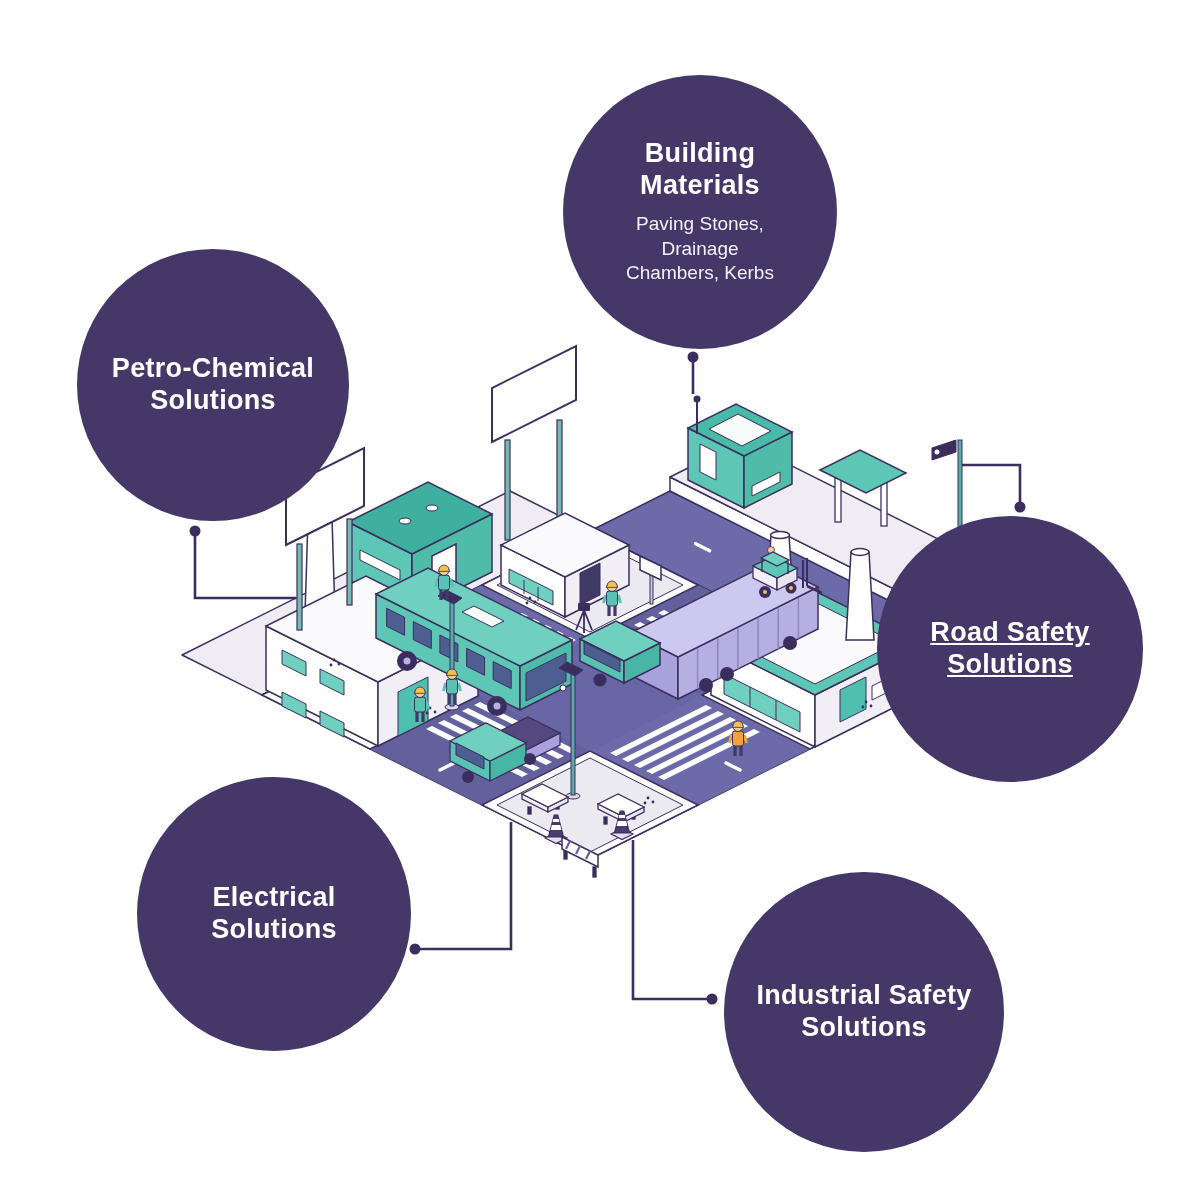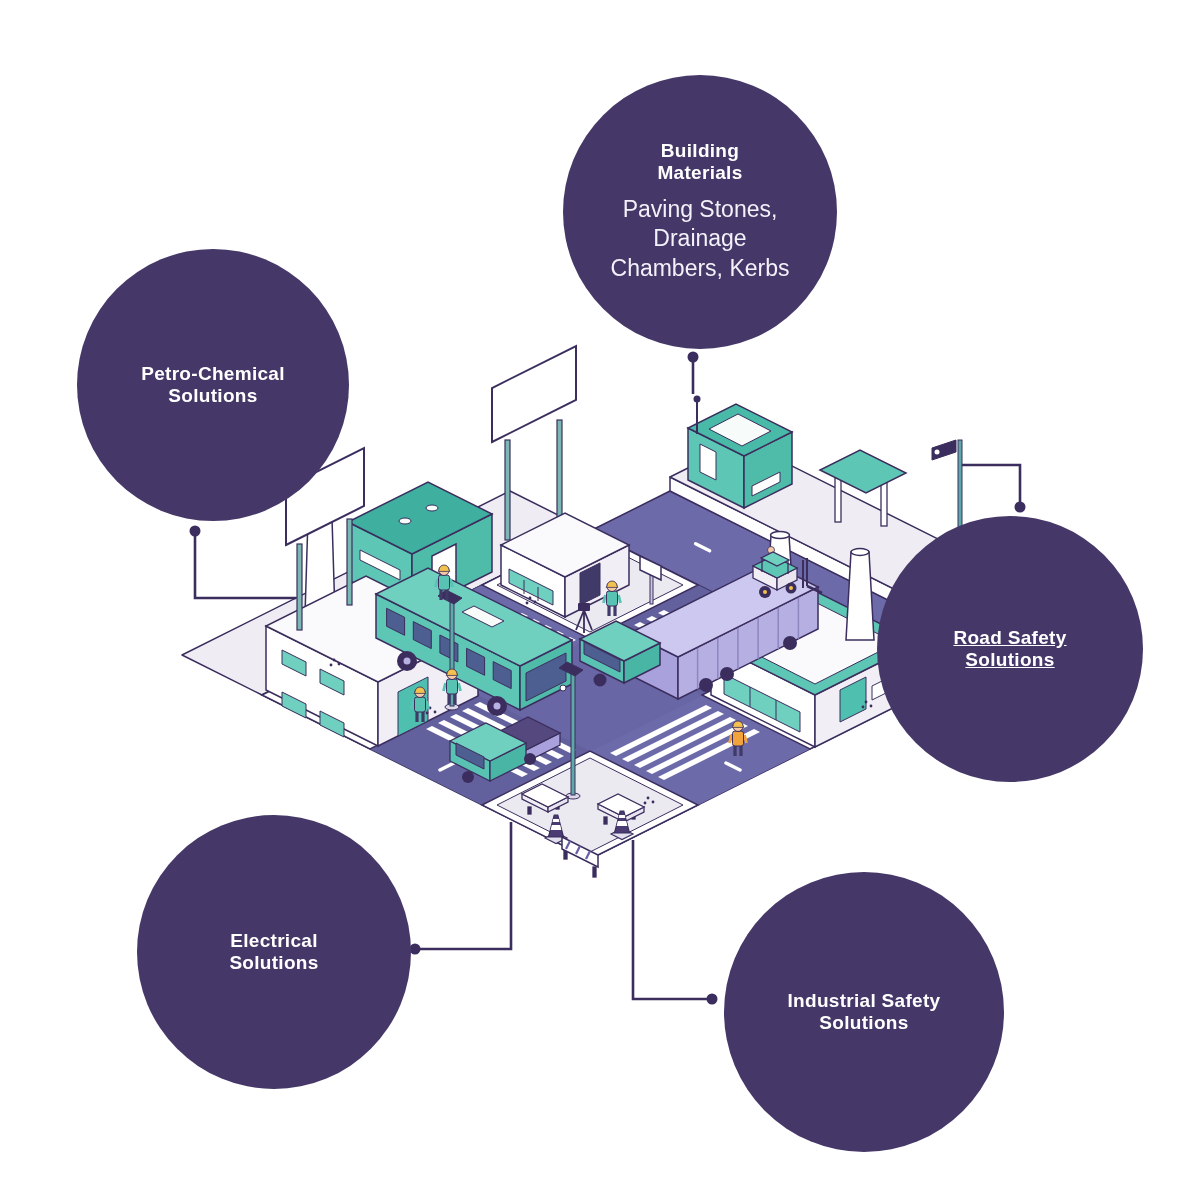--- a/index.html
+++ b/index.html
@@ -24,25 +24,25 @@
   .stage{position:absolute;inset:0;}
   svg.scene{position:absolute;left:0;top:0;}
   .bubble{
     position:absolute;border-radius:50%;
     background:var(--bubble);color:#fff;
     display:flex;flex-direction:column;align-items:center;justify-content:center;
     text-align:center;gap:10px;padding:0 16px;box-sizing:border-box;
     z-index:5;
   }
   .bubble-title{
-    font-weight:700;font-size:19px;line-height:1.18;letter-spacing:.3px;
+    font-weight:700;font-size:27px;line-height:1.18;letter-spacing:.3px;
     white-space:pre-line;color:#FFFFFF;
   }
   .bubble-sub{
-    font-size:23px;line-height:1.3;white-space:pre-line;color:#F3F1F9;text-align:center;
+    font-size:19px;line-height:1.3;white-space:pre-line;color:#F3F1F9;text-align:center;
   }
 </style>
 </head>
 <body>
 
 <div class="stage">
 
 <svg class="scene" width="1200" height="1200" viewBox="0 0 1200 1200">
 
   <g stroke-linejoin="round">
@@ -449,21 +449,21 @@
   <div class="bubble" style="left:77px;top:249px;width:272px;height:272px;">
     <div class="bubble-title">Petro-Chemical
 Solutions</div>
   </div>
 
   <div class="bubble" style="left:877px;top:516px;width:266px;height:266px;text-decoration:underline;">
     <div class="bubble-title">Road Safety
 Solutions</div>
   </div>
 
-  <div class="bubble" style="left:137px;top:815px;width:274px;height:274px;">
+  <div class="bubble" style="left:137px;top:777px;width:274px;height:274px;">
     <div class="bubble-title">Electrical
 Solutions</div>
   </div>
 
   <div class="bubble" style="left:724px;top:872px;width:280px;height:280px;">
     <div class="bubble-title">Industrial Safety
 Solutions</div>
   </div>
 
 </div>

